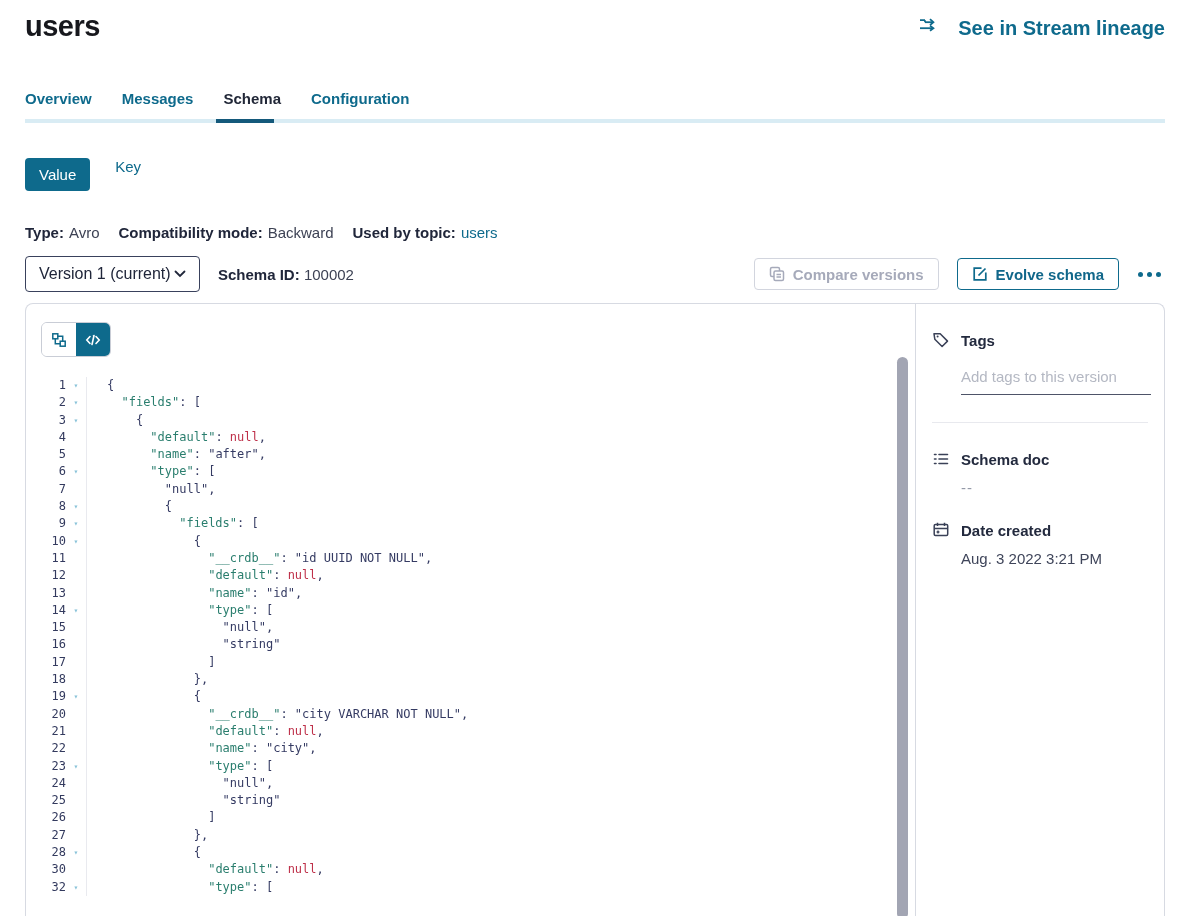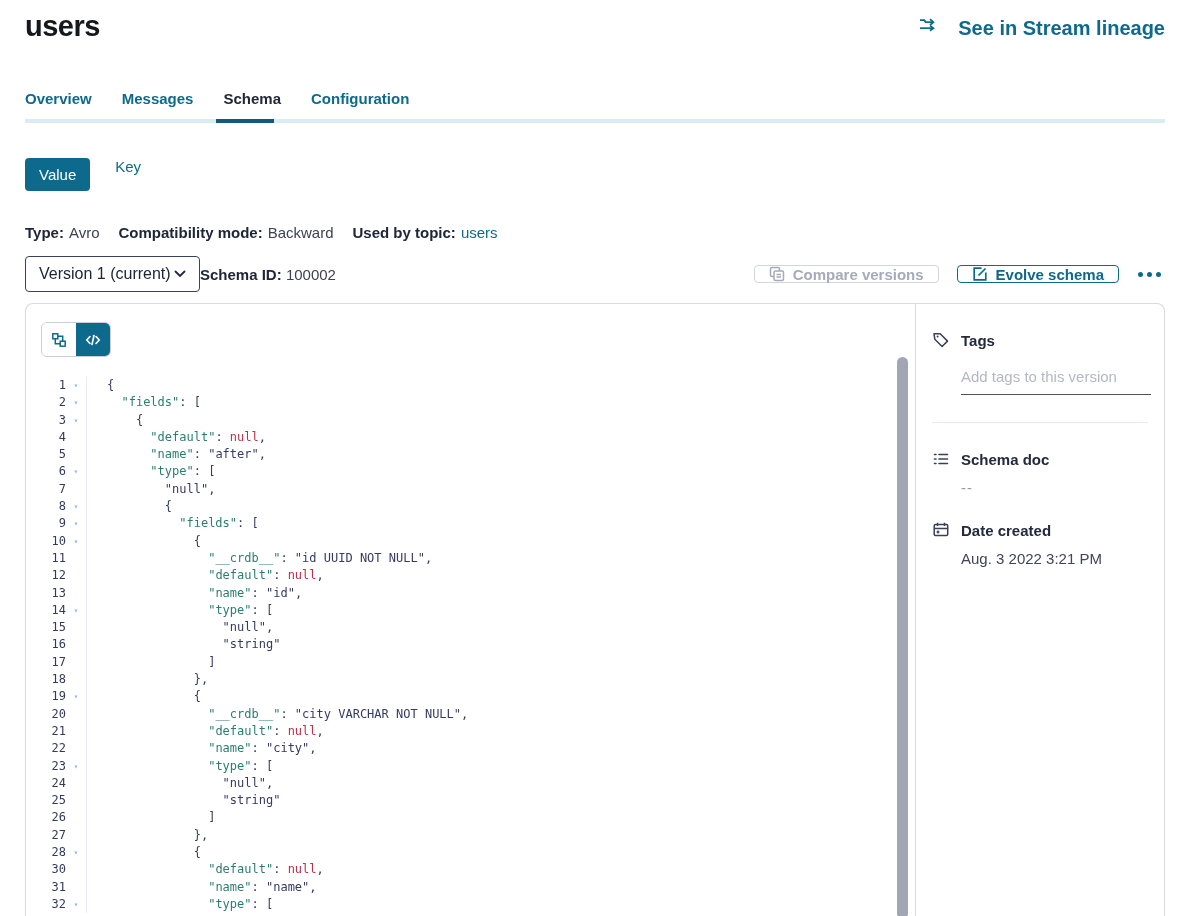--- a/index.html
+++ b/index.html
@@ -31,24 +31,24 @@
   .meta { margin-top:33px; display:flex; gap:19px; font-size:15px; color:#3d4254; }
   .meta b { color:#20263a; font-weight:700; }
   .meta .lnk { color:var(--accent); cursor:pointer; }
   .meta-item { display:flex; gap:5px; }
 
   
   .vrow { margin-top:15px; display:flex; align-items:center; }
   .select { width:175px; height:36px; border:1px solid #39415c; border-radius:4px;
     display:flex; align-items:center; justify-content:space-between; padding:0 13px;
     font-size:16px; color:#20263a; cursor:pointer; background:#fff; }
-  .schema-id { font-size:15px; color:#3d4254; }
+  .schema-id { margin-left:18px; font-size:15px; color:#3d4254; }
   .schema-id b { color:#20263a; }
   .sp { flex:1; }
-  .btn { height:18px; display:inline-flex; align-items:center; gap:8px; padding:0 14px;
+  .btn { height:32px; display:inline-flex; align-items:center; gap:8px; padding:0 14px;
     border-radius:4px; background:#fff; font-size:15px; font-family:inherit; cursor:pointer; }
   .btn-disabled { border:1px solid #d2d5de; color:#a6aaba; font-weight:600; }
   .btn-outline { border:1px solid var(--accent); color:#11678a; font-weight:700; margin-left:18px; }
   .more { margin-left:15px; display:flex; gap:4px; padding:6px 4px; cursor:pointer; }
   .more i { width:5px; height:5px; border-radius:50%; background:var(--accent); }
 
   
   .main { margin-top:11px; height:616px; border:1px solid #d7dae2; border-bottom:none;
     border-radius:8px 8px 0 0; display:flex; overflow:hidden; }
   .code-panel { flex:1; position:relative; border-right:1px solid #d7dae2; overflow:hidden; }
@@ -344,25 +344,20 @@
             <span class="ln">28</span>
             <span class="fold">▾</span>
             <span class="ctext">            <span class="tok-p">{</span></span>
           </div>
           <div class="code-line">
             <span class="ln">30</span>
             <span class="fold"></span>
             <span class="ctext">              <span class="tok-k">"default"</span><span class="tok-p">: </span><span class="tok-n">null</span><span class="tok-p">,</span></span>
           </div>
           <div class="code-line">
-            <span class="ln">31</span>
-            <span class="fold"></span>
-            <span class="ctext">              <span class="tok-k">"name"</span><span class="tok-p">: </span><span class="tok-s">"name"</span><span class="tok-p">,</span></span>
-          </div>
-          <div class="code-line">
             <span class="ln">32</span>
             <span class="fold">▾</span>
             <span class="ctext">              <span class="tok-k">"type"</span><span class="tok-p">: [</span></span>
           </div>
         </div>
       <div class="vthumb"></div>
     </div>
 
     <div class="side">
       <div class="side-head">

